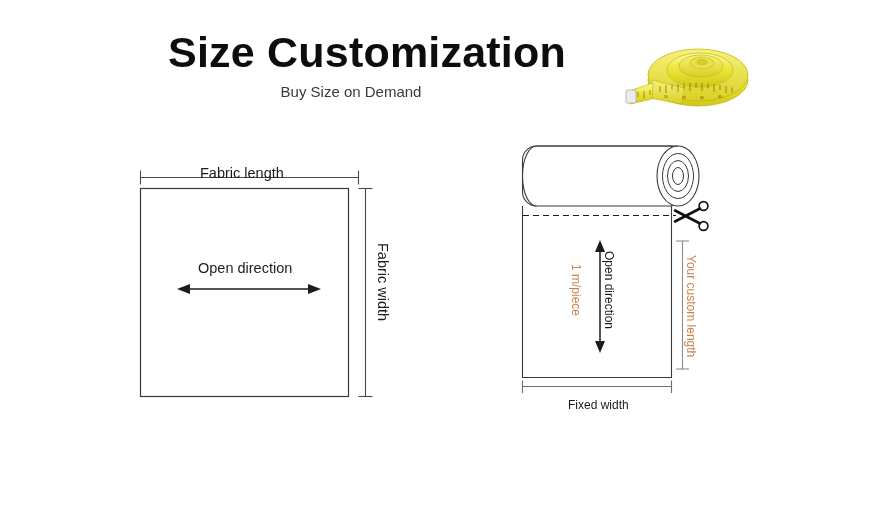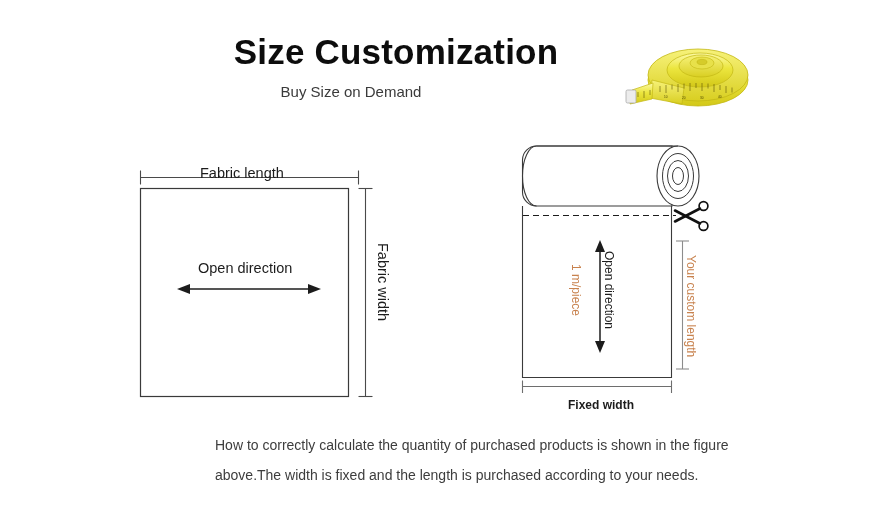--- a/index.html
+++ b/index.html
@@ -19,26 +19,25 @@
     overflow: hidden;
   }
 
   
   .title {
     position: absolute;
     left: 0;
     top: 32px;
     width: 734px;
     text-align: center;
-    font-size: 35px;
+    font-size: 43px;
     font-weight: bold;
     letter-spacing: 0.2px;
     color: #0d0d0d;
     line-height: 40px;
-    padding-left: 29px;
   }
   .subtitle {
     position: absolute;
     left: 0;
     top: 82px;
     width: 702px;
     text-align: center;
     font-size: 15px;
     color: #3a3a3a;
     line-height: 20px;
@@ -213,20 +212,16 @@
     </g>
   </svg>
 
   <div class="lbl" style="left:200px; top:164px;">Fabric length</div>
   <div class="lbl rot-cw" style="left:392px; top:243px;">Fabric width</div>
   <div class="lbl" style="left:198px; top:259px;">Open direction</div>
 
   <div class="lbl lbl-sm rot-cw" style="left:618px; top:251px;">Open direction</div>
   <div class="lbl lbl-sm lbl-orange rot-cw" style="left:585px; top:264px;">1 m/piece</div>
   <div class="lbl lbl-sm lbl-orange rot-cw" style="left:700px; top:255px;">Your custom length</div>
-  <div class="lbl lbl-sm" style="left:568px; top:396px;font-weight:bold;">Fixed width</div>
-
-  <div class="caption">
-    <div>How to correctly calculate the quantity of purchased products is shown in the figure</div>
-    <div>above.The width is fixed and the length is purchased according to your needs.</div>
-  </div>
+  <div class="lbl lbl-sm" style="left:568px; top:396px;">Fixed width</div>
+
 
 </div>
 
 </body></html>

